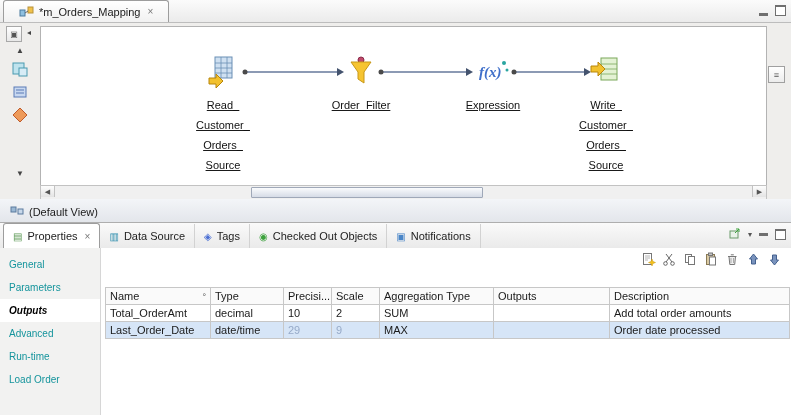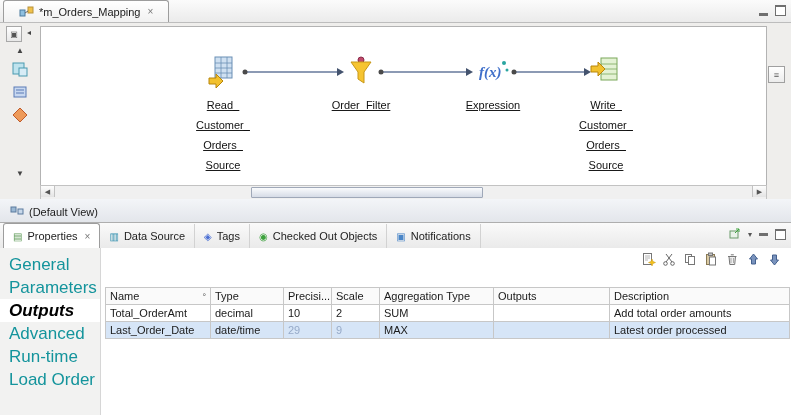--- a/index.html
+++ b/index.html
@@ -55,21 +55,21 @@
   .ptab{height:24px;display:flex;align-items:center;gap:5px;padding:0 9px;color:#222;border-right:1px solid #d2d2d2;cursor:pointer;}
   .ptab.active{background:#ffffff;border:1px solid #9d9d9d;border-bottom:none;border-radius:3px 3px 0 0;margin-left:3px;}
   .ptab-icon{font-size:10px;}
   .ic-green{color:#5e9a57;} .ic-teal{color:#2f8fae;} .ic-blue{color:#4a6fd4;} .ic-dgreen{color:#3da23d;} .ic-lblue{color:#4a86c8;}
   .props-corner{position:absolute;right:5px;top:5px;display:flex;gap:7px;align-items:center;}
   .corner-arrow{font-size:8px;color:#555;}
 
   
   .props-body{position:absolute;left:0;top:248px;width:791px;height:167px;background:#ffffff;}
   .props-sidebar{position:absolute;left:0;top:0;width:100px;height:100%;background:#f2f2f1;border-right:1px solid #d6d6d6;}
-  .side-item{height:23px;line-height:23px;padding-left:9px;font-size:17px;color:#14949c;cursor:pointer;}
+  .side-item{height:23px;line-height:23px;padding-left:9px;font-size:10px;color:#14949c;cursor:pointer;}
   .side-item.selected{background:#ffffff;color:#000;font-weight:bold;font-style:italic;}
   .props-content{position:absolute;left:101px;top:0;width:690px;height:100%;background:#fff;}
   .table-toolbar{position:absolute;right:8px;top:3px;display:flex;gap:4px;}
   .tool-btn{width:17px;height:17px;display:flex;align-items:center;justify-content:center;cursor:pointer;}
 
   table.outputs{position:absolute;left:4px;top:39px;border-collapse:collapse;table-layout:fixed;width:684px;
     font-size:11px;padding-left:8px;}
   table.outputs th,table.outputs td{border:1px solid #c7c7c7;height:16px;padding:0 4px;text-align:left;
     font-weight:normal;white-space:nowrap;overflow:hidden;}
   table.outputs th{background:#fafafa;}
@@ -340,20 +340,20 @@
             <td></td>
             <td>Add total order amounts</td>
           </tr>
           <tr class="selected">
             <td>Last_Order_Date</td>
             <td>date/time</td>
             <td class="muted">29</td>
             <td class="muted">9</td>
             <td>MAX</td>
             <td></td>
-            <td>Latest order processed</td>
+            <td>Order date processed</td>
           </tr>
         </tbody>
       </table>
     </div>
   </div>
 
 </div>
 
 </body></html>

